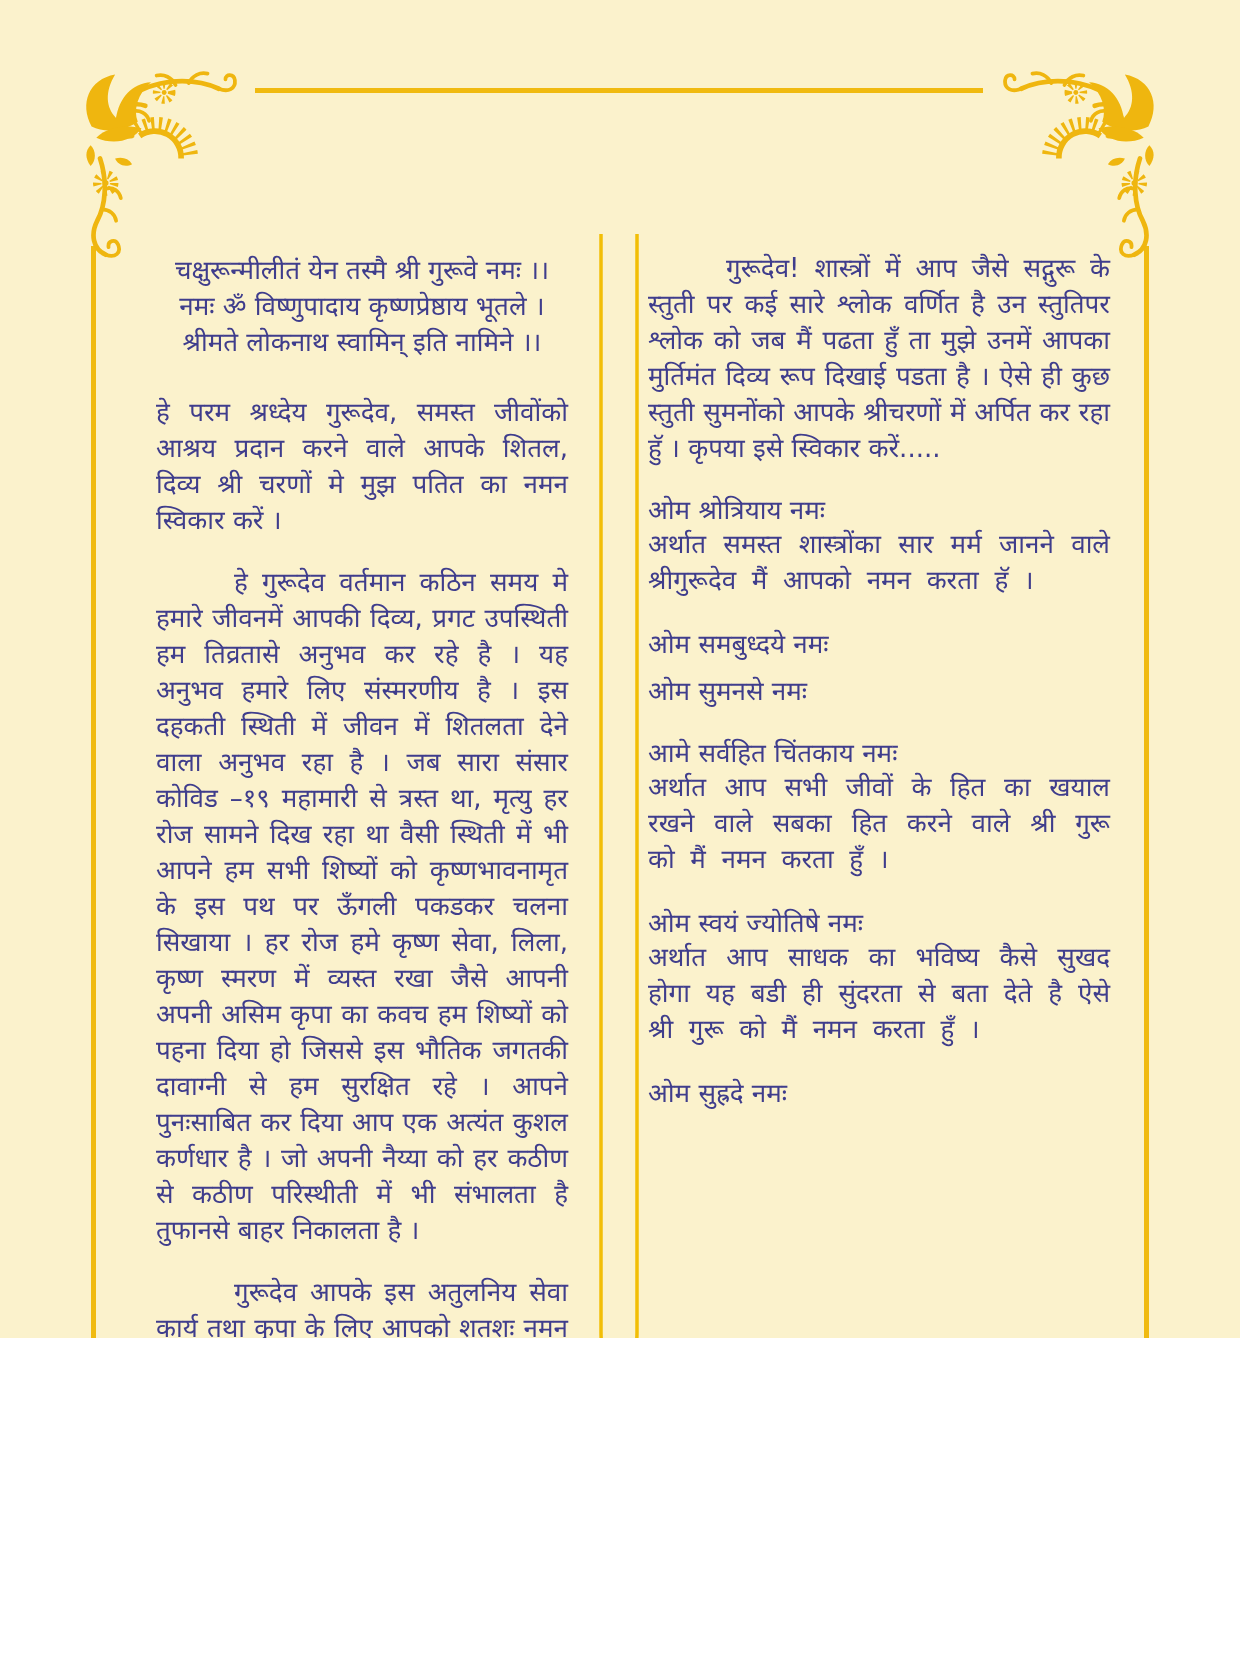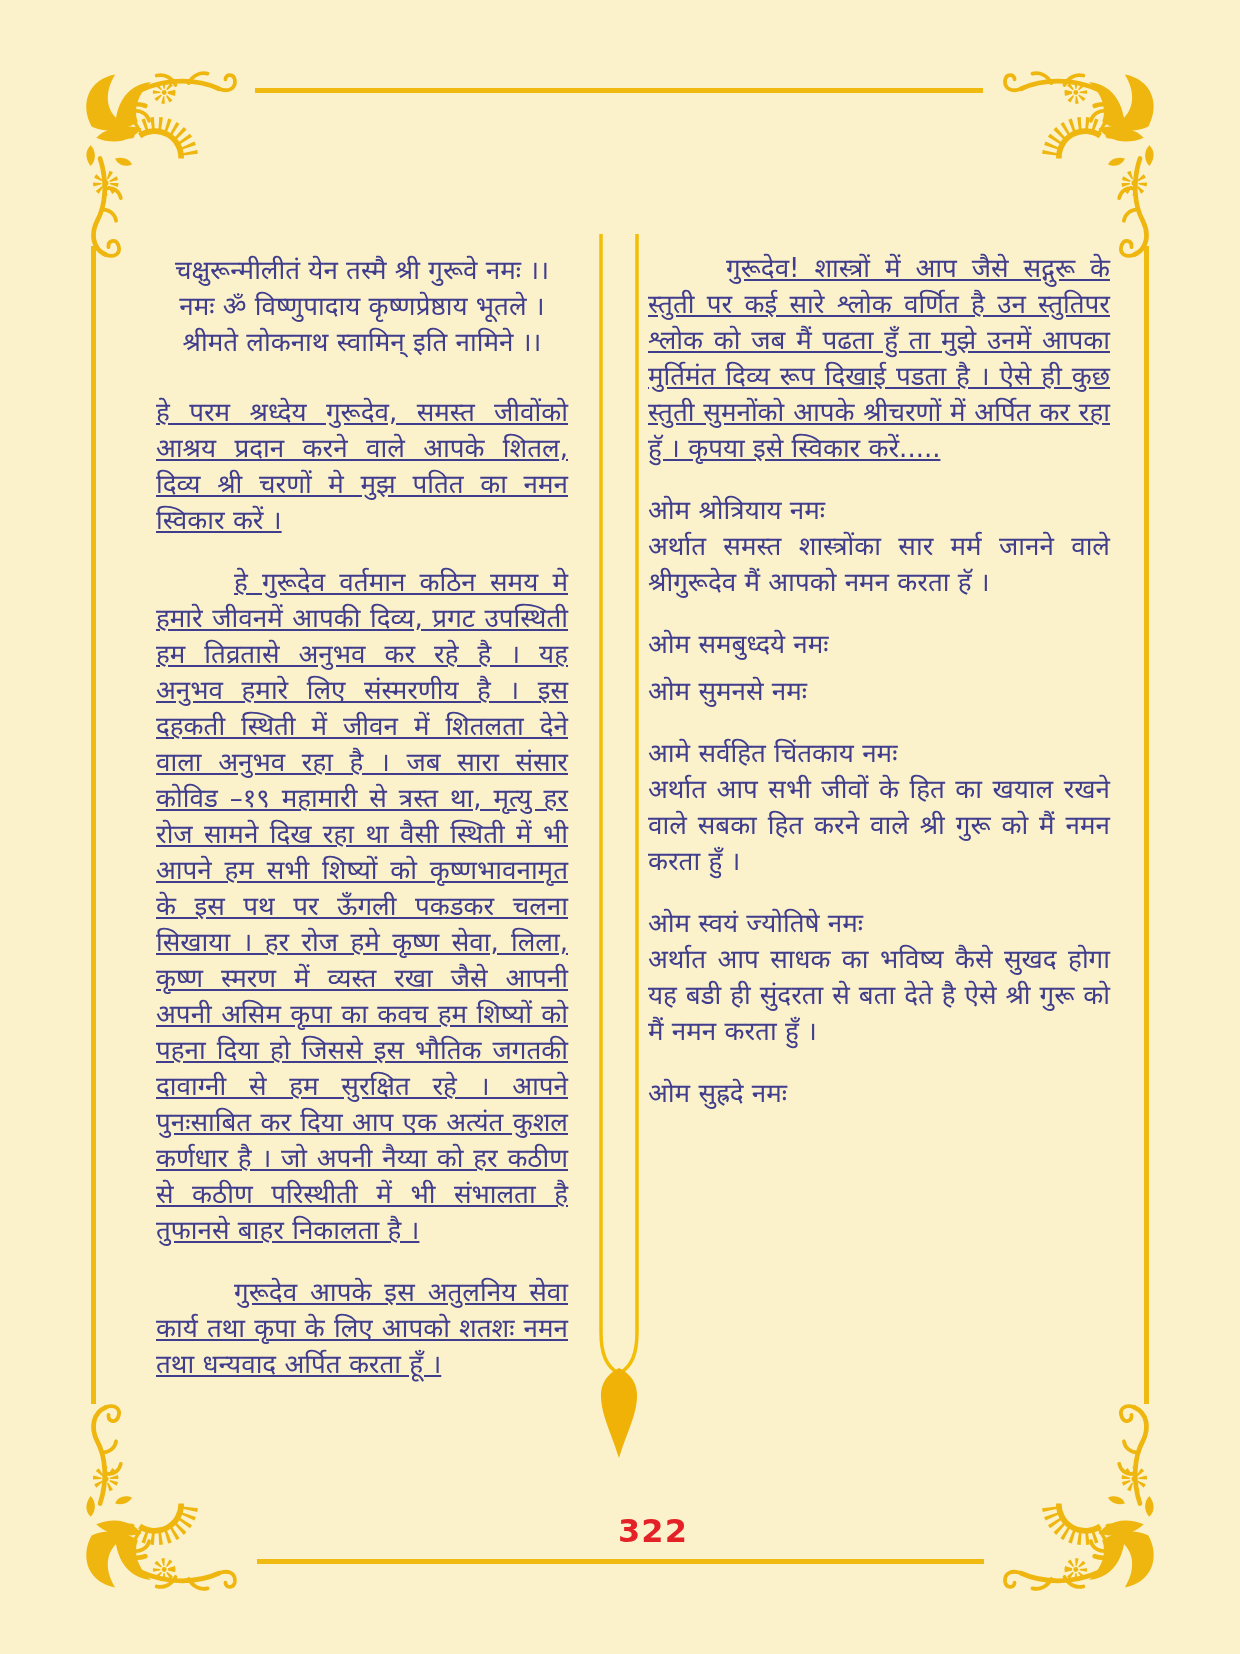--- a/index.html
+++ b/index.html
@@ -1,18 +1,18 @@
 <!DOCTYPE html>
 <html lang="hi"><head>
 <meta charset="utf-8">
 <style>
   html,body{margin:0;padding:0;}
   .page{
     position:relative;
-    width:1240px;height:1654px;
+    width:1240px;height:1338px;
     background:#FBF2CC;
     font-family:"DejaVu Sans", sans-serif;
     color:#3F3D8C;
     overflow:hidden;
   }
   
   .frame-line{position:absolute;background:#F0BA10;}
   .line-top{left:255px;top:88px;width:728px;height:5px;}
   .line-bottom{left:257px;top:1559px;width:727px;height:5px;}
   .line-left{left:91px;top:246px;width:5px;height:1158px;}
@@ -23,26 +23,26 @@
   .corner-bl{left:76px;top:1396px;transform:scaleY(-1);}
   .corner-br{left:982px;top:1396px;transform:scale(-1,-1);}
   
   .divider{position:absolute;left:591px;top:232px;width:56px;height:1230px;}
   
   .col{position:absolute;font-size:26px;line-height:36px;}
   .col-left{left:156px;top:252px;width:412px;}
   .col-right{left:648px;top:250px;width:462px;}
   .shloka{text-align:center;margin:0 0 34px 0;}
   .shloka div{white-space:nowrap;}
-  .para{margin:0 0 26px 0;text-align:justify;text-decoration:underline;}
+  .para{margin:0 0 26px 0;text-align:justify;}
   .para.indent{text-indent:78px;}
   .mantra{margin:11px 0 26px 0;}
   .mantra.tight{margin-bottom:4px;}
   .mantra-title{margin:0;}
-  .mantra-body{margin:0;text-align:justify;}
+  .mantra-body{margin:0;text-align:justify;font-family:Liberation Mono, monospace;}
   .mantra-body:empty{display:none;}
   
   .page-number{
     position:absolute;left:14px;top:1512px;width:1240px;
     text-align:center;
     font-size:32px;font-weight:bold;color:#E42127;
     letter-spacing:1px;
     margin-left:19px;
   }
 </style>

